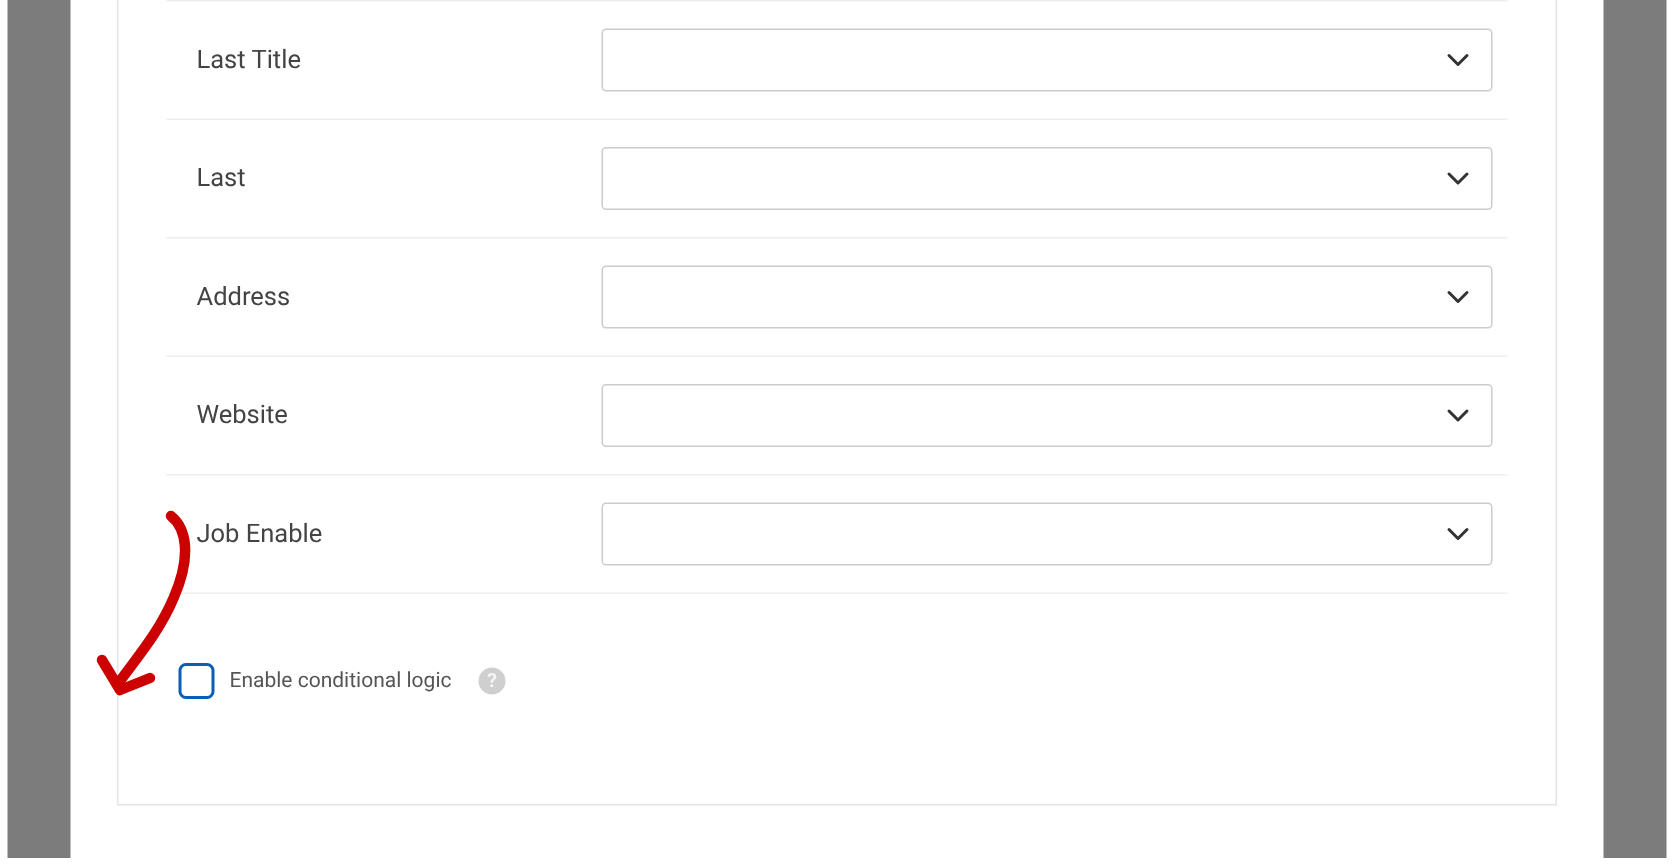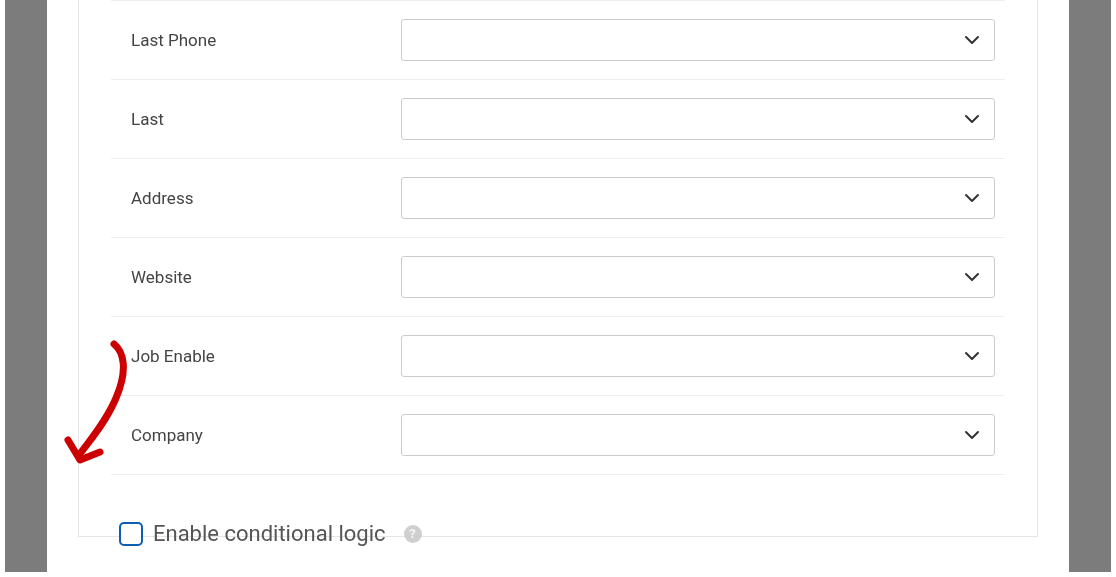--- a/index.html
+++ b/index.html
@@ -92,21 +92,21 @@
     .checkbox-wrap {
       width: 24px;
       height: 24px;
       border: 2px solid #0a5fb3;
       border-radius: 5px;
       background: #fff;
       cursor: pointer;
       flex: none;
     }
     .conditional-label {
-      font-size: 22px;
+      font-size: 14px;
       color: #555;
     }
     .help-icon {
       width: 18px;
       height: 18px;
       border-radius: 50%;
       background: #cfcfcf;
       display: flex;
       align-items: center;
       justify-content: center;
@@ -131,21 +131,21 @@
 <body>
 
 <div class="outer-frame">
   <div class="gray-band-left"></div>
   <div class="gray-band-right"></div>
 
   <div class="content-panel">
     <div class="field-table">
 
       <div class="field-row">
-        <div class="field-label">Last Phone</div>
+        <div class="field-label">Last Title</div>
         <div class="field-select">
           <div class="select-box">
             <span></span>
             <span class="chevron">
               <svg width="16" height="16" viewBox="0 0 16 16">
                   <path d="M2 5 L8 11 L14 5" stroke="#333" stroke-width="2" fill="none" stroke-linecap="round" stroke-linejoin="round"></path>
                 </svg>
             </span>
           </div>
         </div>
@@ -200,33 +200,20 @@
             <span></span>
             <span class="chevron">
               <svg width="16" height="16" viewBox="0 0 16 16">
                   <path d="M2 5 L8 11 L14 5" stroke="#333" stroke-width="2" fill="none" stroke-linecap="round" stroke-linejoin="round"></path>
                 </svg>
             </span>
           </div>
         </div>
       </div>
 
-      <div class="field-row">
-        <div class="field-label">Company</div>
-        <div class="field-select">
-          <div class="select-box">
-            <span></span>
-            <span class="chevron">
-              <svg width="16" height="16" viewBox="0 0 16 16">
-                  <path d="M2 5 L8 11 L14 5" stroke="#333" stroke-width="2" fill="none" stroke-linecap="round" stroke-linejoin="round"></path>
-                </svg>
-            </span>
-          </div>
-        </div>
-      </div>
 
     </div>
 
     <div class="conditional-row">
       <div class="checkbox-wrap"></div>
       <span class="conditional-label">Enable conditional logic</span>
       <span class="help-icon">?</span>
     </div>
   </div>
 

